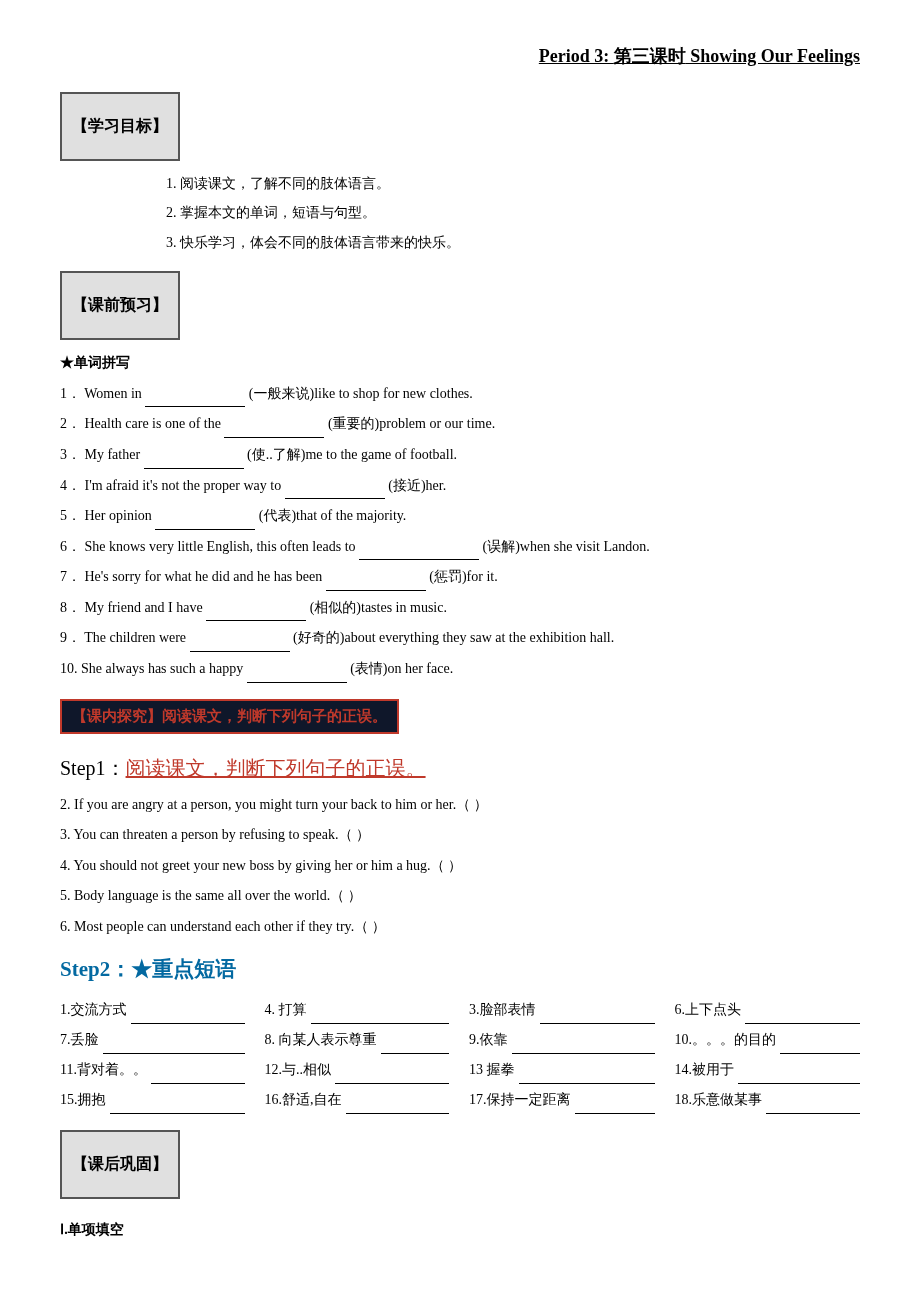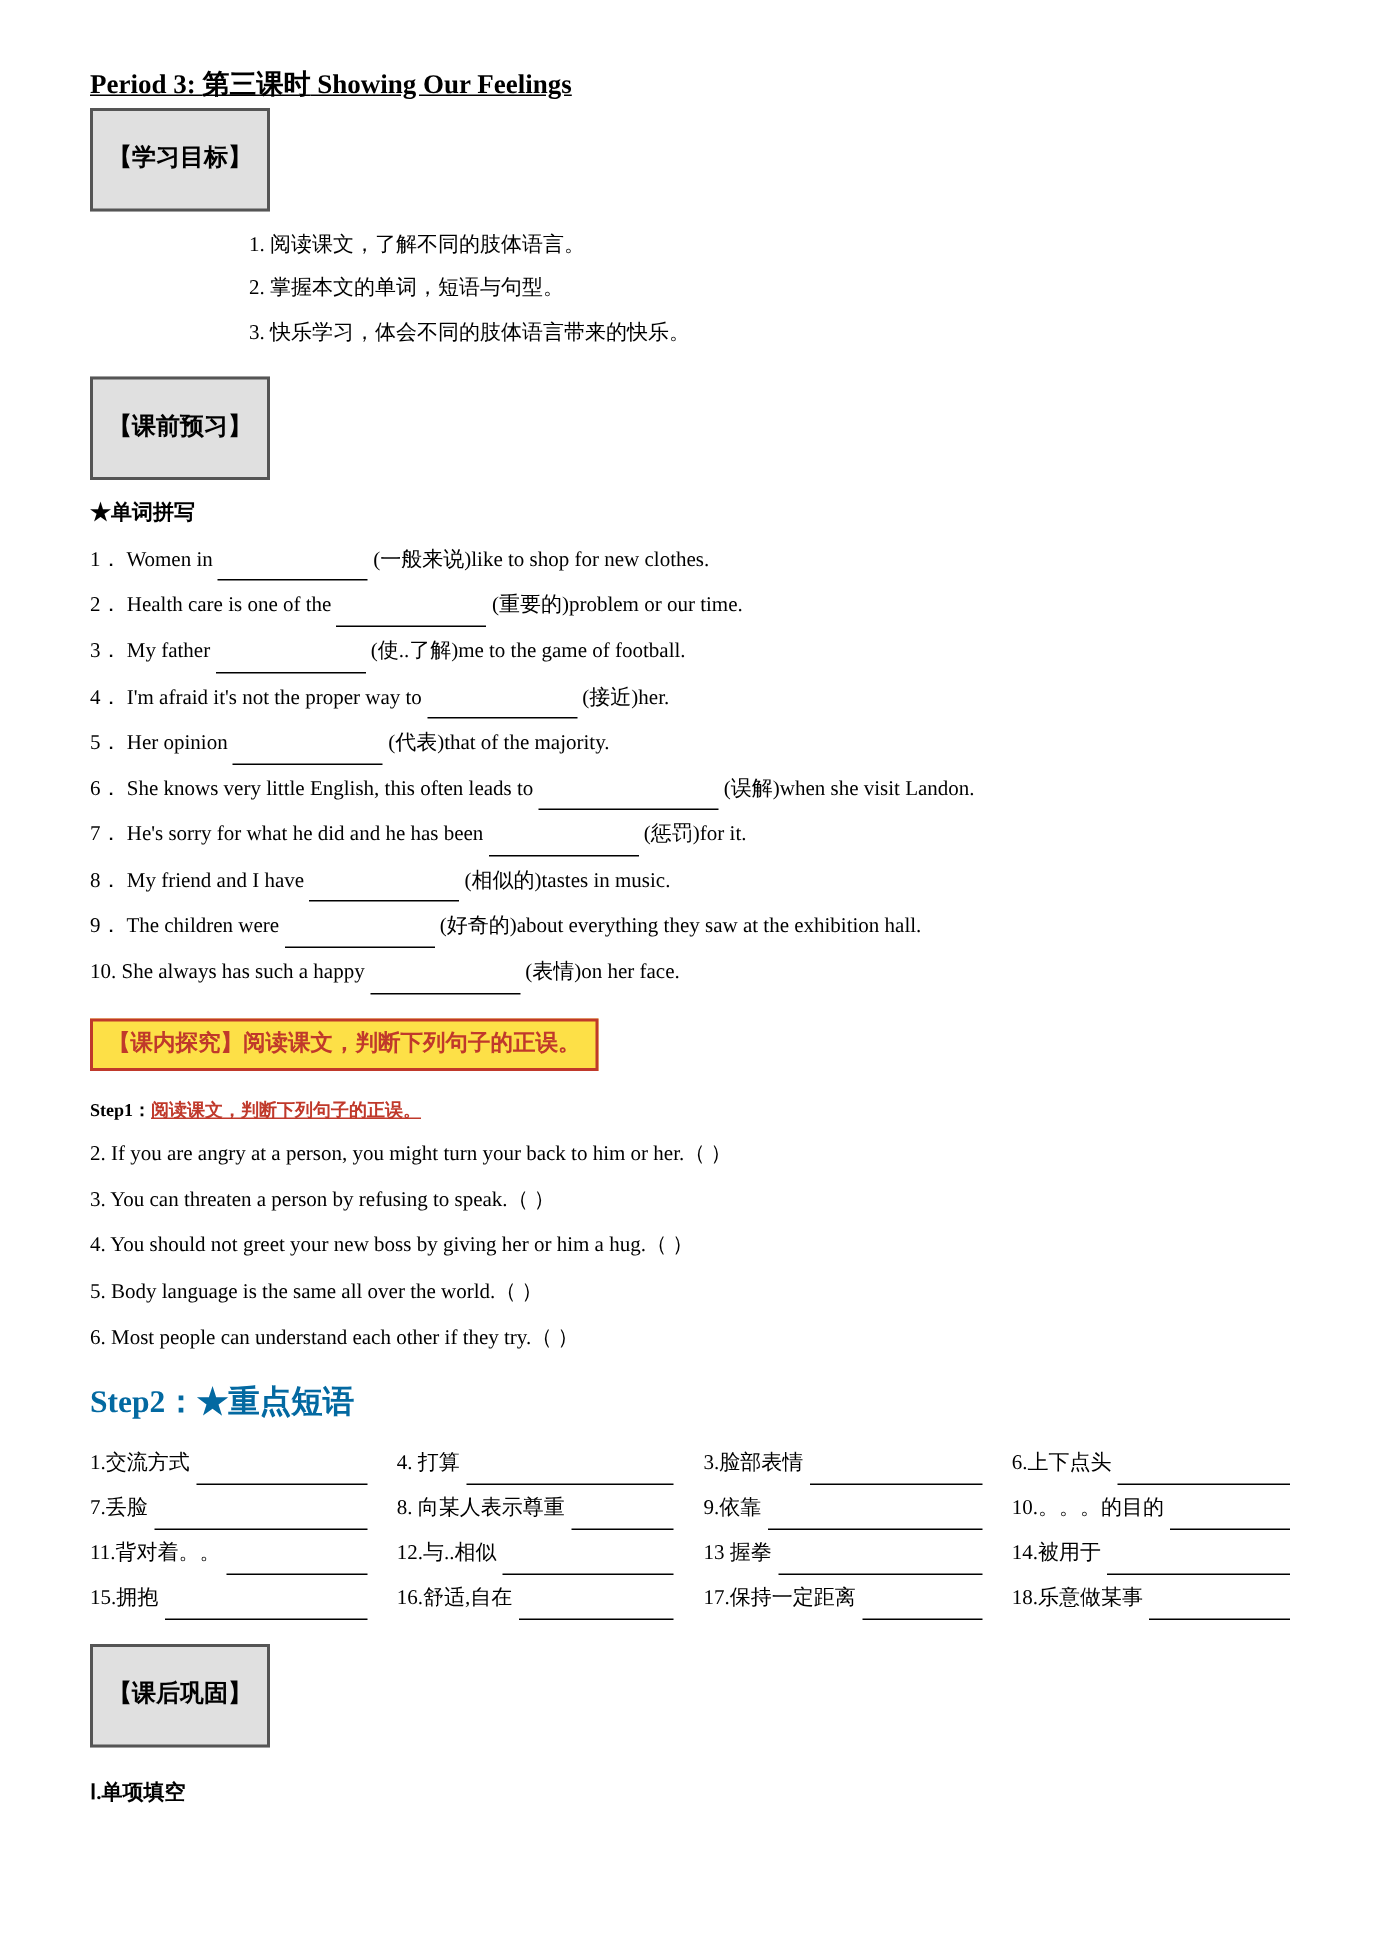--- a/index.html
+++ b/index.html
@@ -26,21 +26,21 @@
       background: #e0e0e0;
       border: 2px solid #555;
       padding: 18px 10px;
       font-size: 16px;
       font-weight: bold;
       margin-bottom: 10px;
       color: #000;
     }
     .section-header-orange {
       display: inline-block;
-      background: #fde047;
+      background: #0f172a;
       border: 2px solid #c0392b;
       padding: 2px 10px;
       font-size: 15px;
       font-weight: bold;
       margin-bottom: 8px;
       color: #c0392b;
     }
     .objectives-list {
       margin-left: 120px;
       margin-bottom: 14px;
@@ -63,22 +63,22 @@
       line-height: 1.9;
     }
     .blank {
       display: inline-block;
       border-bottom: 1px solid #000;
       min-width: 100px;
       height: 1em;
       vertical-align: bottom;
     }
     .step-title {
-      font-size: 12px;
-      font-weight: bold;
+      font-size: 20px;
+      font-weight: normal;
       color: #000;
       margin-bottom: 6px;
       margin-top: 8px;
     }
     .step-title .cn {
       color: #c0392b;
       text-decoration: underline;
     }
     .step2-title {
       font-size: 21px;
@@ -108,21 +108,21 @@
       border-bottom: 1px solid #000;
       min-width: 80px;
     }
     .houhog-section {
       margin-top: 10px;
     }
   </style>
 </head>
 <body>
 
-<div style="text-align:left; ">
+<div style="text-align:right; margin-bottom:20px;">
   <span class="page-title">
     <span>Period 3: </span><span style="font-family:'SimSun',serif;">第三课时</span><span> Showing Our Feelings</span>
   </span>
 </div>
 
 <div class="section">
   <div class="section-header">【学习目标】</div>
   <ol class="objectives-list">
     <li>阅读课文，了解不同的肢体语言。</li>
     <li>掌握本文的单词，短语与句型。</li>

